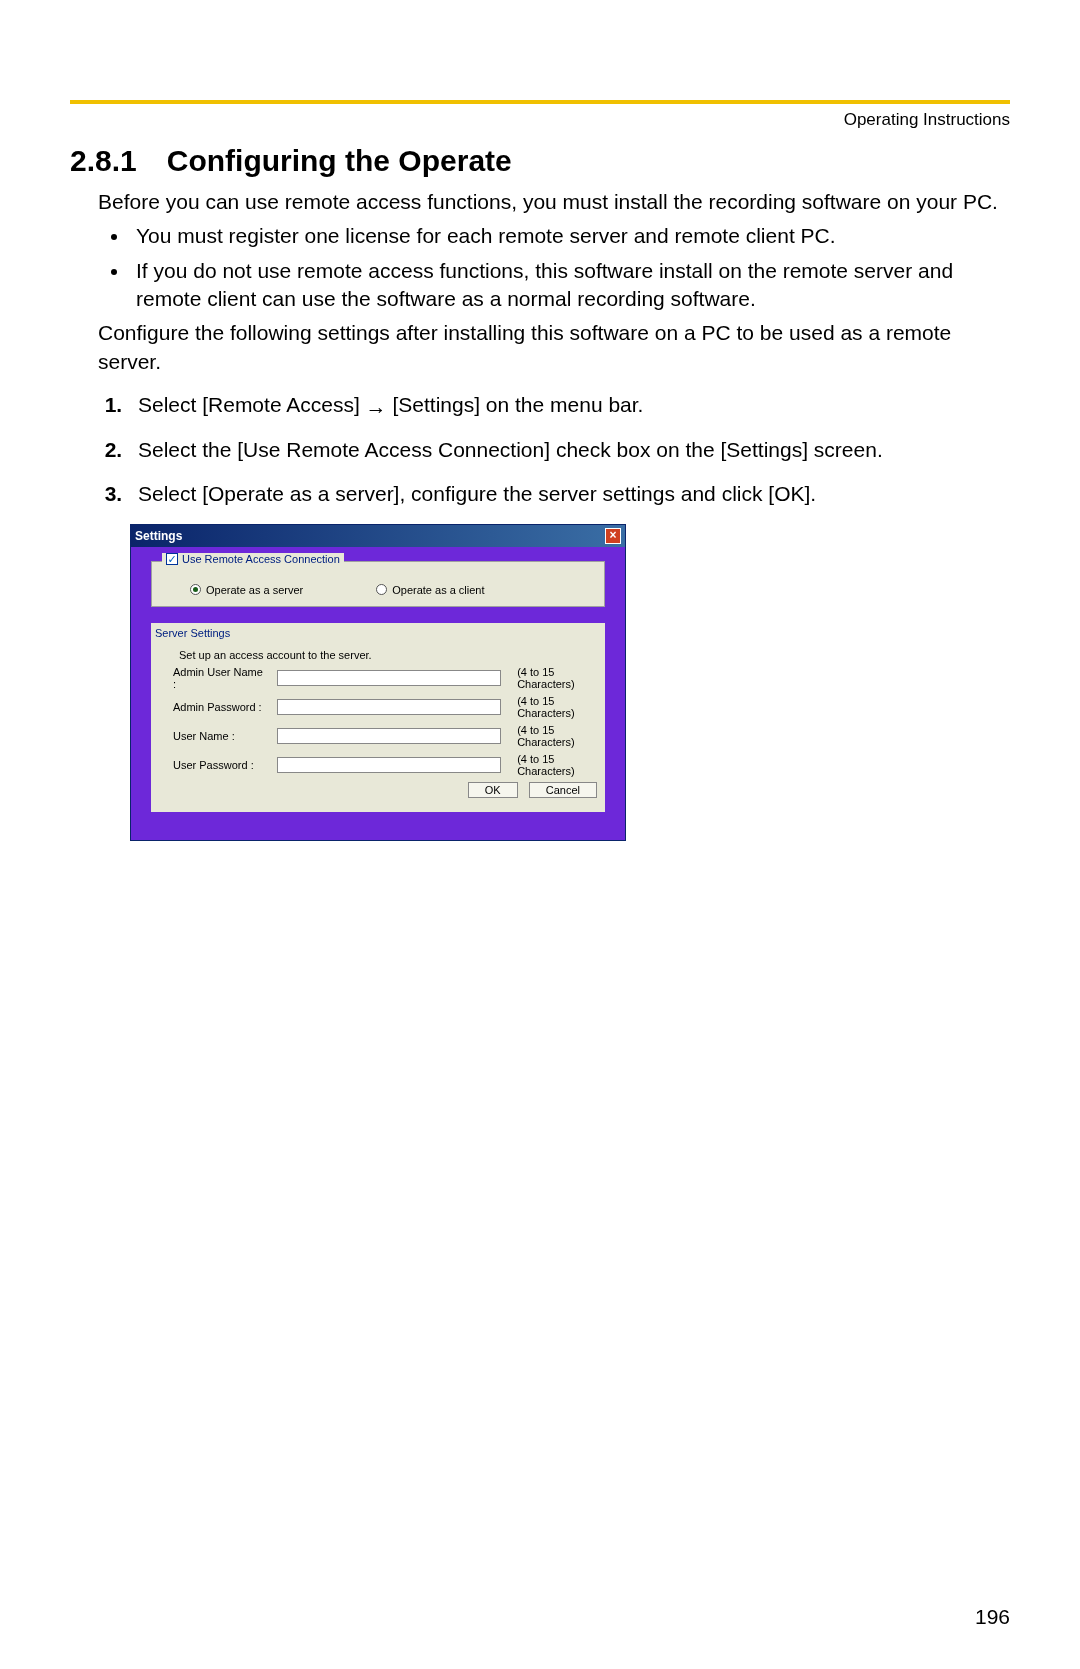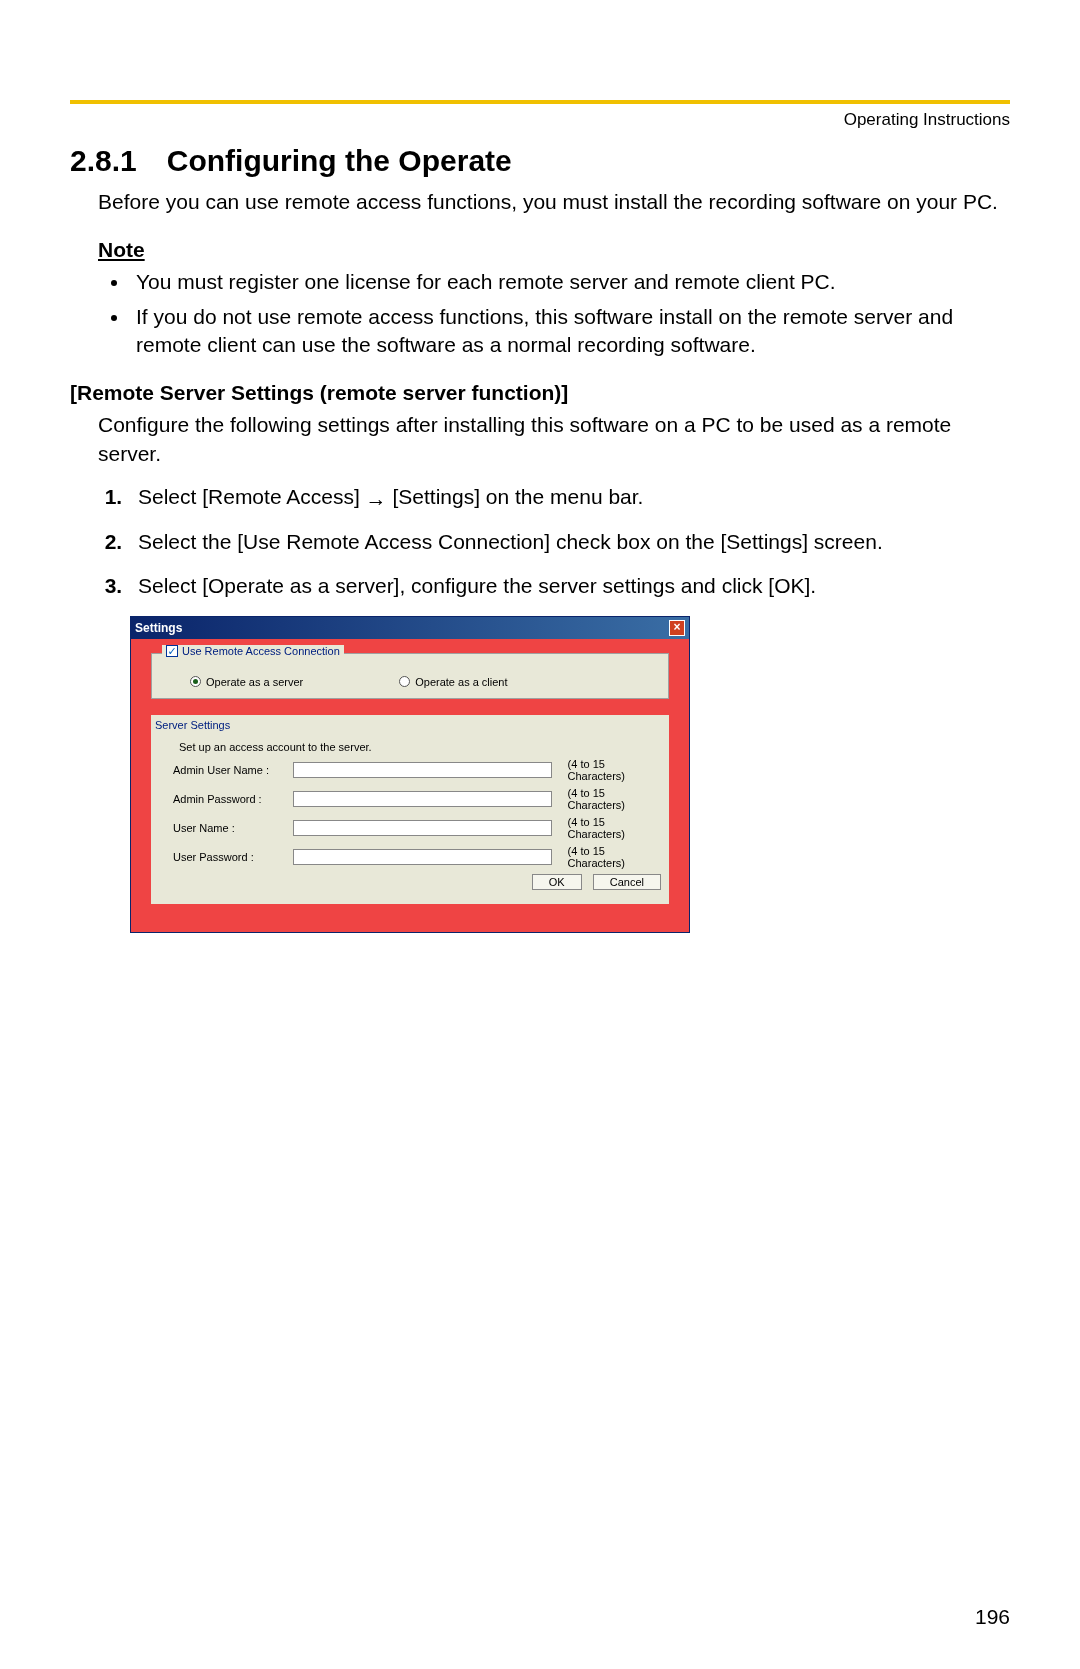--- a/index.html
+++ b/index.html
@@ -67,26 +67,26 @@
     margin: 14px 0;
     padding-left: 10px;
   }
   ol.steps li::marker { font-weight: bold; }
   .arrow {
     display: inline-block;
     vertical-align: middle;
   }
   
   .dialog {
-    width: 560px;
+    width: 496px;
     margin: 16px 0 0 60px;
     border: 1px solid #0a246a;
     font-family: Tahoma, Arial, sans-serif;
     font-size: 11px;
-    background: #ef4444;
+    background: #6d28d9;
   }
   .titlebar {
     background: linear-gradient(to right,#0a246a,#3a6ea5);
     color:#fff;
     font-weight: bold;
     padding: 3px 4px;
     display: flex;
     justify-content: space-between;
     align-items: center;
     font-size: 12px;
@@ -107,21 +107,21 @@
   .group-legend {
     position: absolute; top:-9px; left:10px;
     background:#e8e8d8; padding:0 4px;
     color:#002080; font-size:11px;
   }
   .chk { display:inline-flex; align-items:center; gap:4px; }
   .chkbox {
     width:12px;height:12px;border:1px solid #003399;background:#fff;display:inline-flex;
     align-items:center;justify-content:center;color:#0060c0;font-size:11px;line-height:10px;
   }
-  .radio-row { margin: 8px 0 0 24px; display:flex; gap:96px; }
+  .radio-row { margin: 8px 0 0 24px; display:flex; gap:73px; }
   .radio { display:inline-flex; align-items:center; gap:5px; }
   .rcircle {
     width:11px;height:11px;border:1px solid #555;border-radius:50%;background:#fff;
     display:inline-flex;align-items:center;justify-content:center;
   }
   .rcircle.sel::after { content:""; width:5px;height:5px;background:#1a5e1a;border-radius:50%; }
   .srv-legend { color:#002080; font-size:11px; margin-bottom:8px; }
   .field-row { display:flex; align-items:center; gap:10px; margin:5px 0 5px 18px; }
   .flabel { width:110px; }
   .finput {
@@ -146,27 +146,25 @@
 <div class="page">
   <div class="top-rule"></div>
   <div class="header-label">Operating Instructions</div>
 
   <div class="section-title">
     <span class="sec-num">2.8.1</span><span>Configuring the Operate</span>
   </div>
 
   <p class="body-text">Before you can use remote access functions, you must install the recording software on your PC.</p>
 
-  <div class="note-head">Note</div>
   <ul class="notes">
     <li>You must register one license for each remote server and remote client PC.</li>
     <li>If you do not use remote access functions, this software install on the remote server and remote client can use the software as a normal recording software.</li>
   </ul>
 
-  <div class="sub-head">[Remote Server Settings (remote server function)]</div>
   <p class="body-text" style="margin-left:28px">Configure the following settings after installing this software on a PC to be used as a remote server.</p>
 
   <ol class="steps">
     <li>
       <span>Select [Remote Access] </span><span class="arrow">→</span><span> [Settings] on the menu bar.</span>
     </li>
     <li>Select the [Use Remote Access Connection] check box on the [Settings] screen.</li>
     <li>Select [Operate as a server], configure the server settings and click [OK].</li>
   </ol>
 

